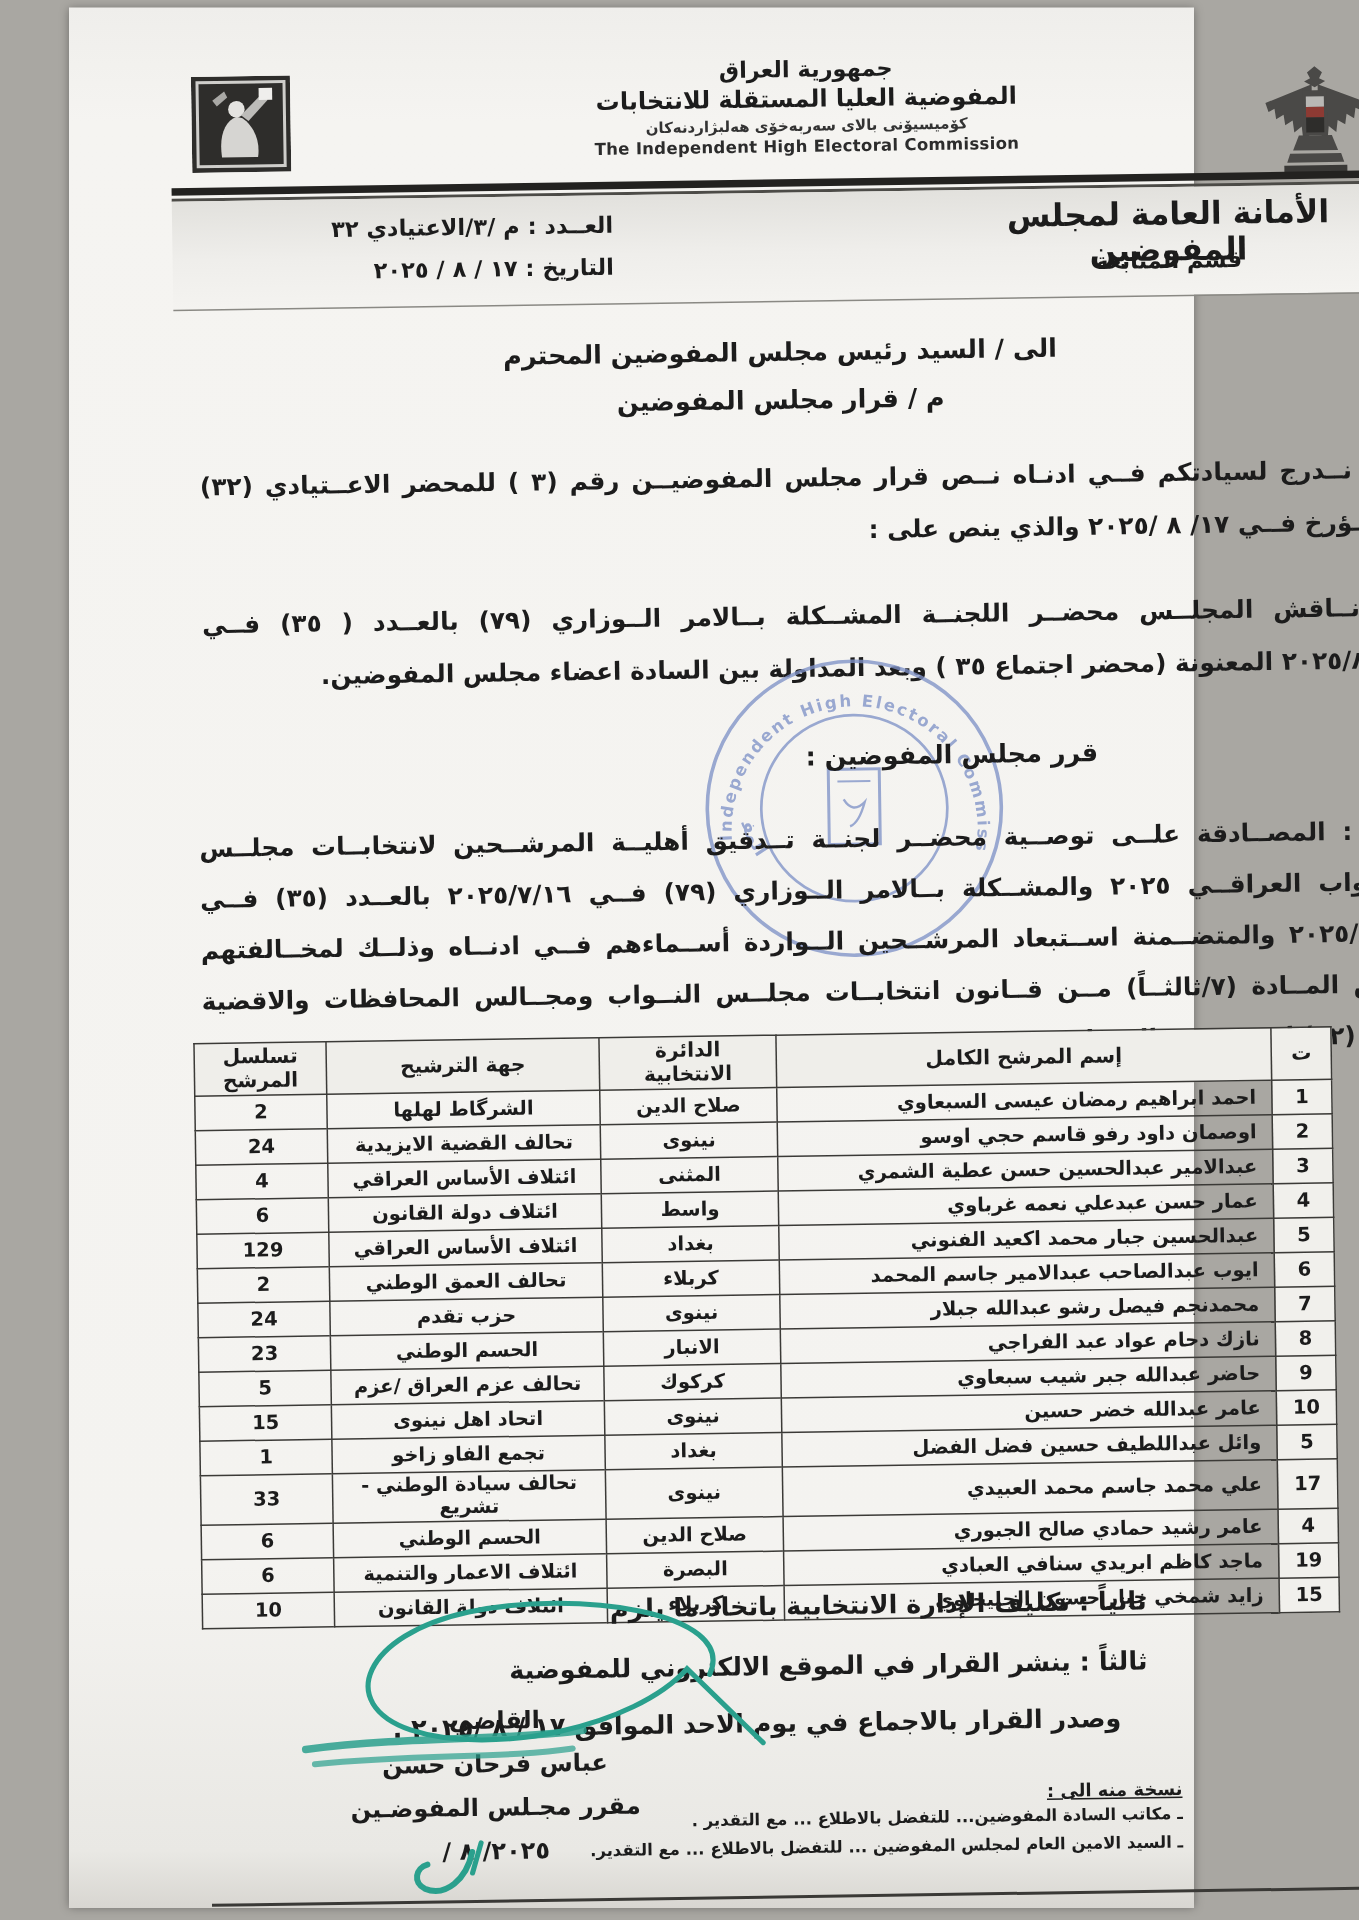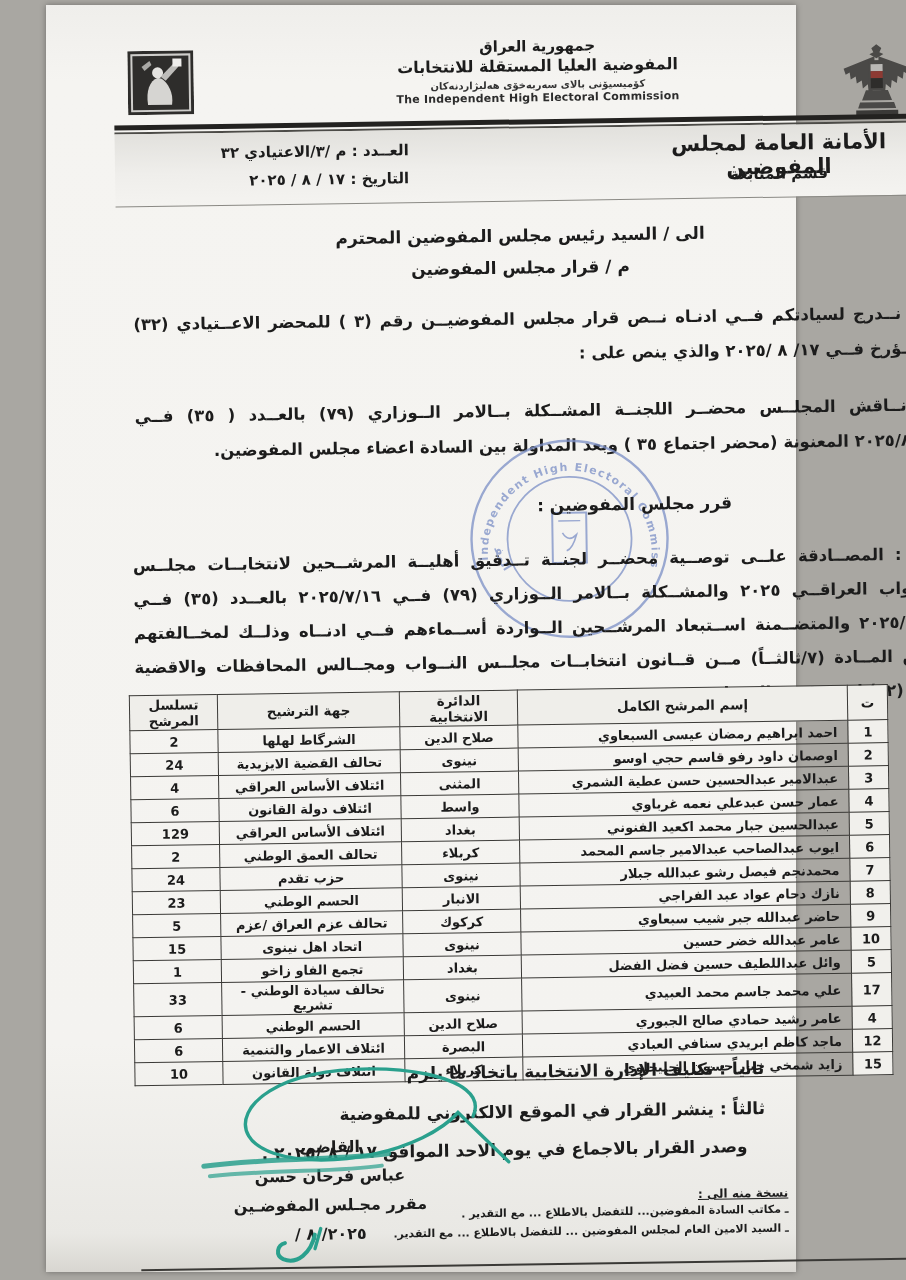--- a/index.html
+++ b/index.html
@@ -252,21 +252,21 @@
             <td>33</td>
           </tr>
           <tr>
             <td>4</td>
             <td>عامر رشيد حمادي صالح الجبوري</td>
             <td>صلاح الدين</td>
             <td>الحسم الوطني</td>
             <td>6</td>
           </tr>
           <tr>
-            <td>12</td>
+            <td>19</td>
             <td>ماجد كاظم ابريدي سنافي العبادي</td>
             <td>البصرة</td>
             <td>ائتلاف الاعمار والتنمية</td>
             <td>6</td>
           </tr>
           <tr>
             <td>15</td>
             <td>زايد شمخي جبار حسون الجليحاوي</td>
             <td>كربلاء</td>
             <td>ائتلاف دولة القانون</td>

